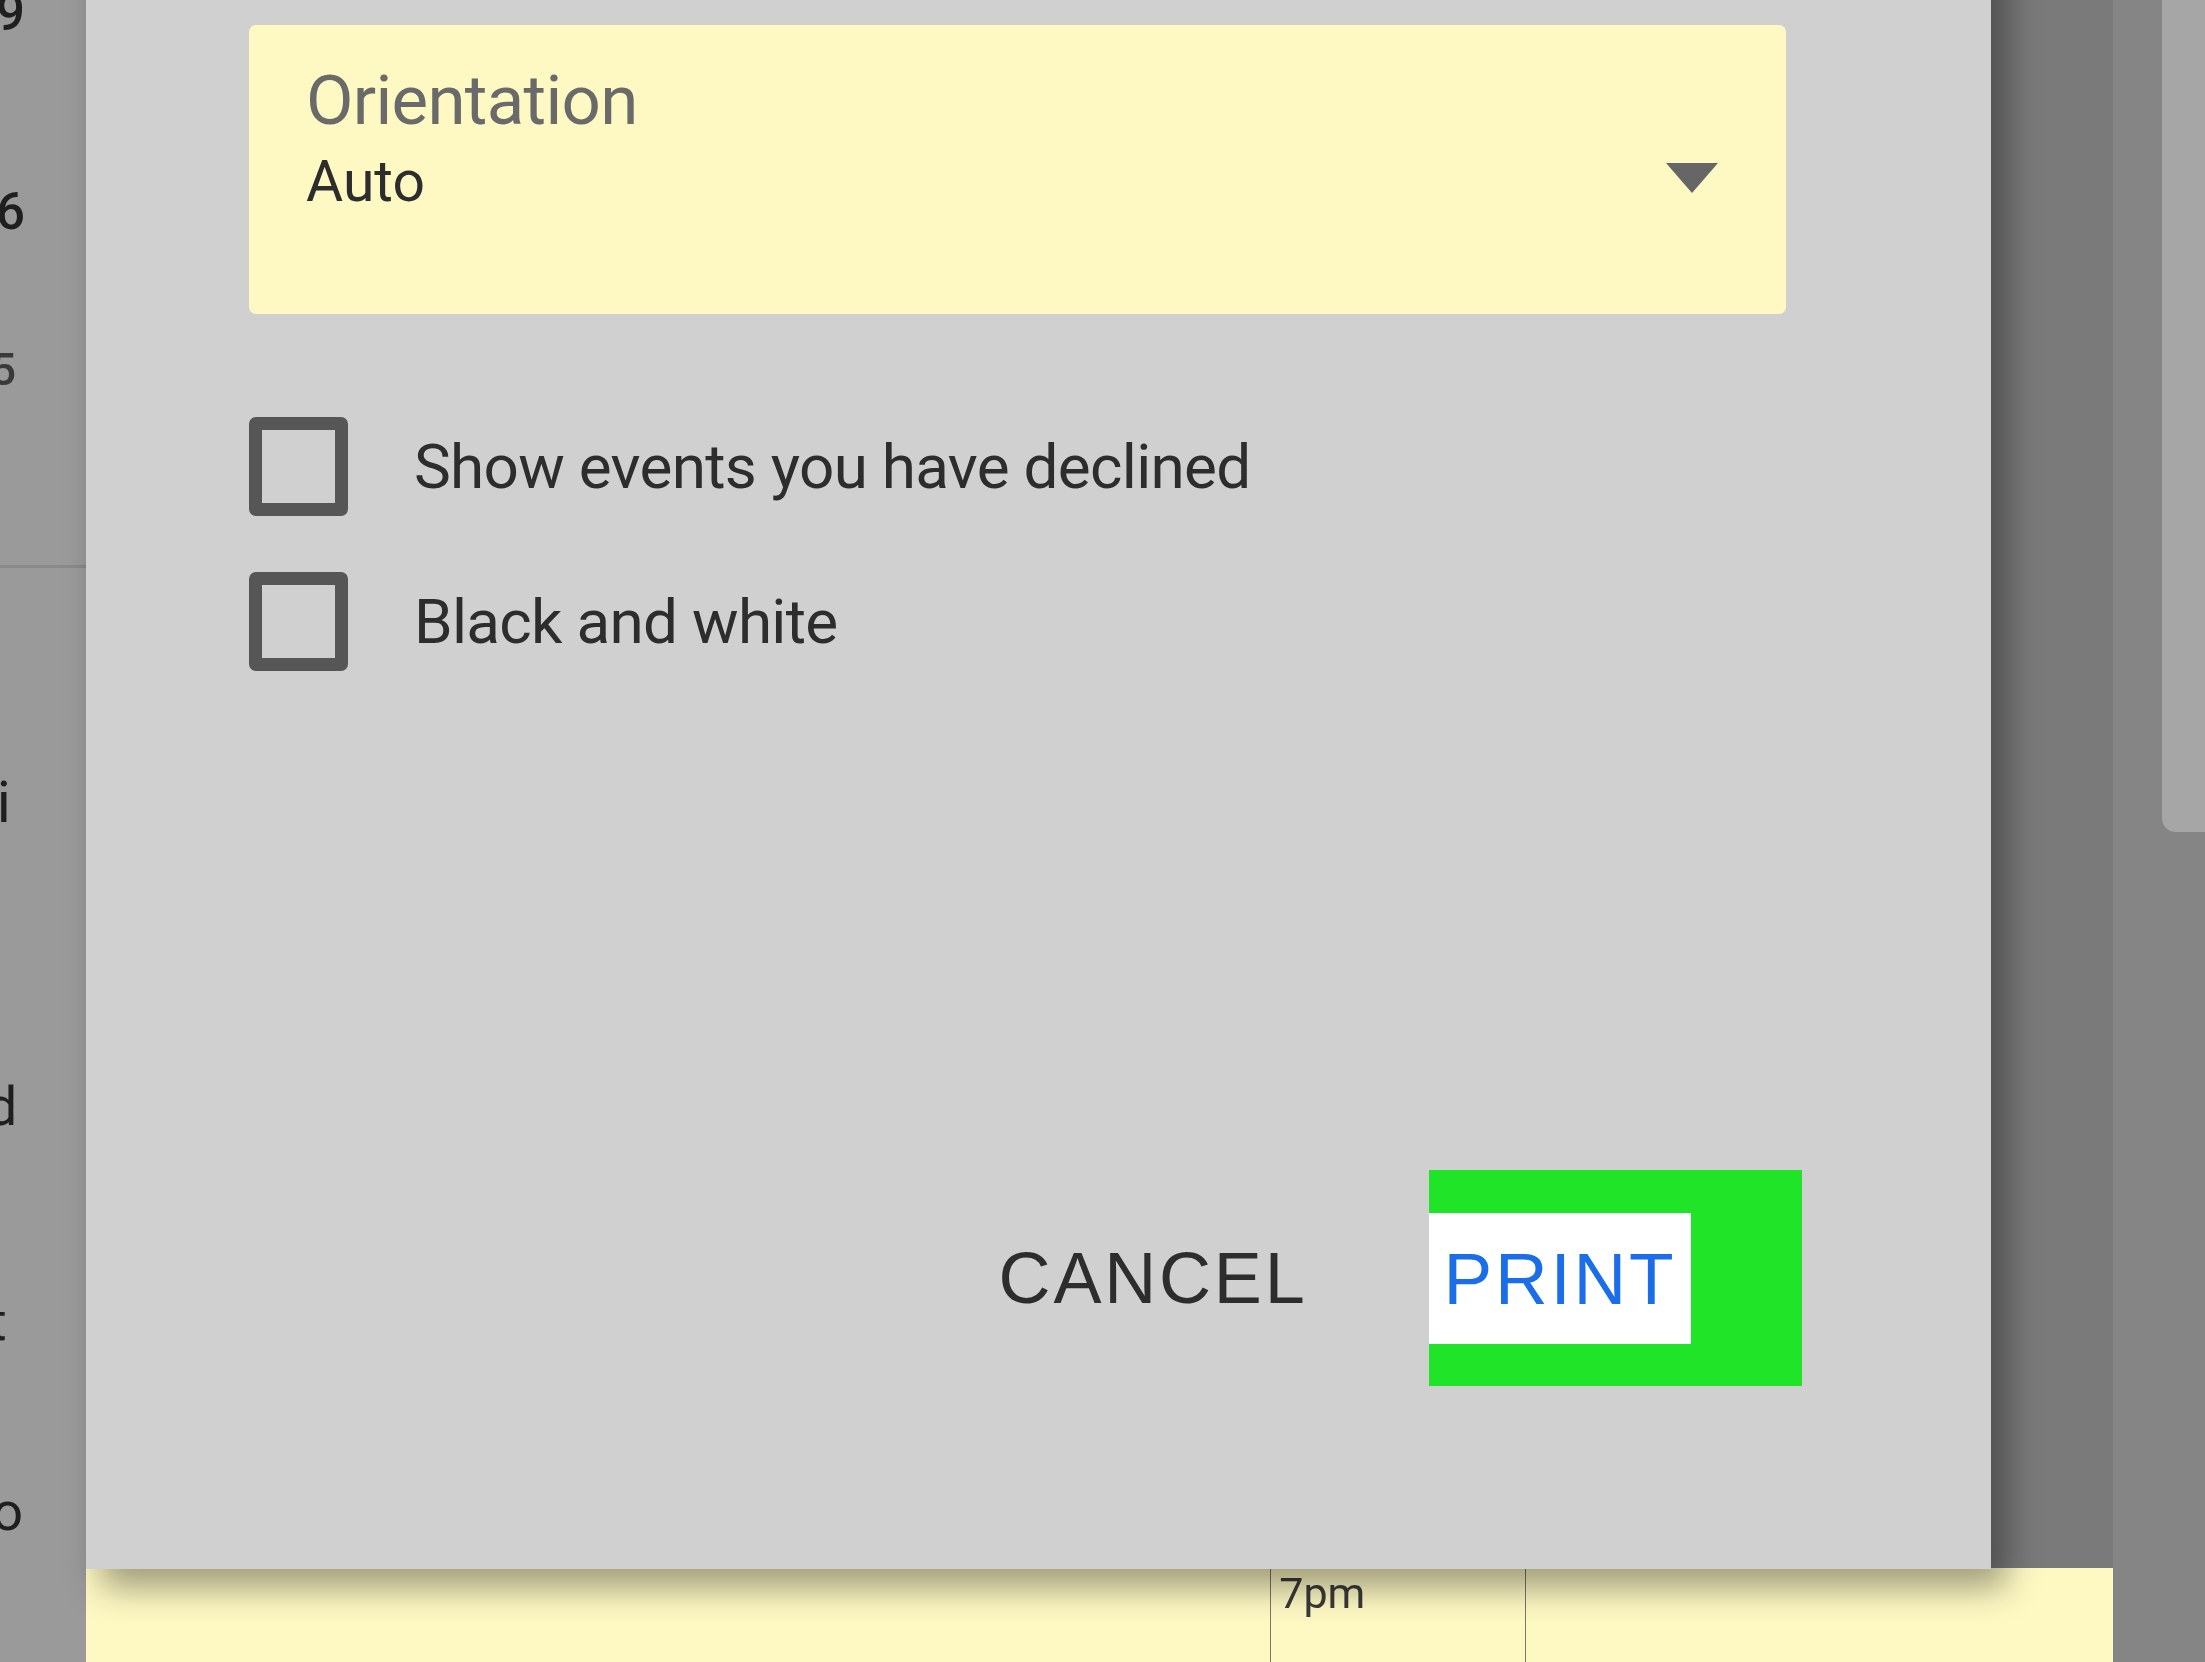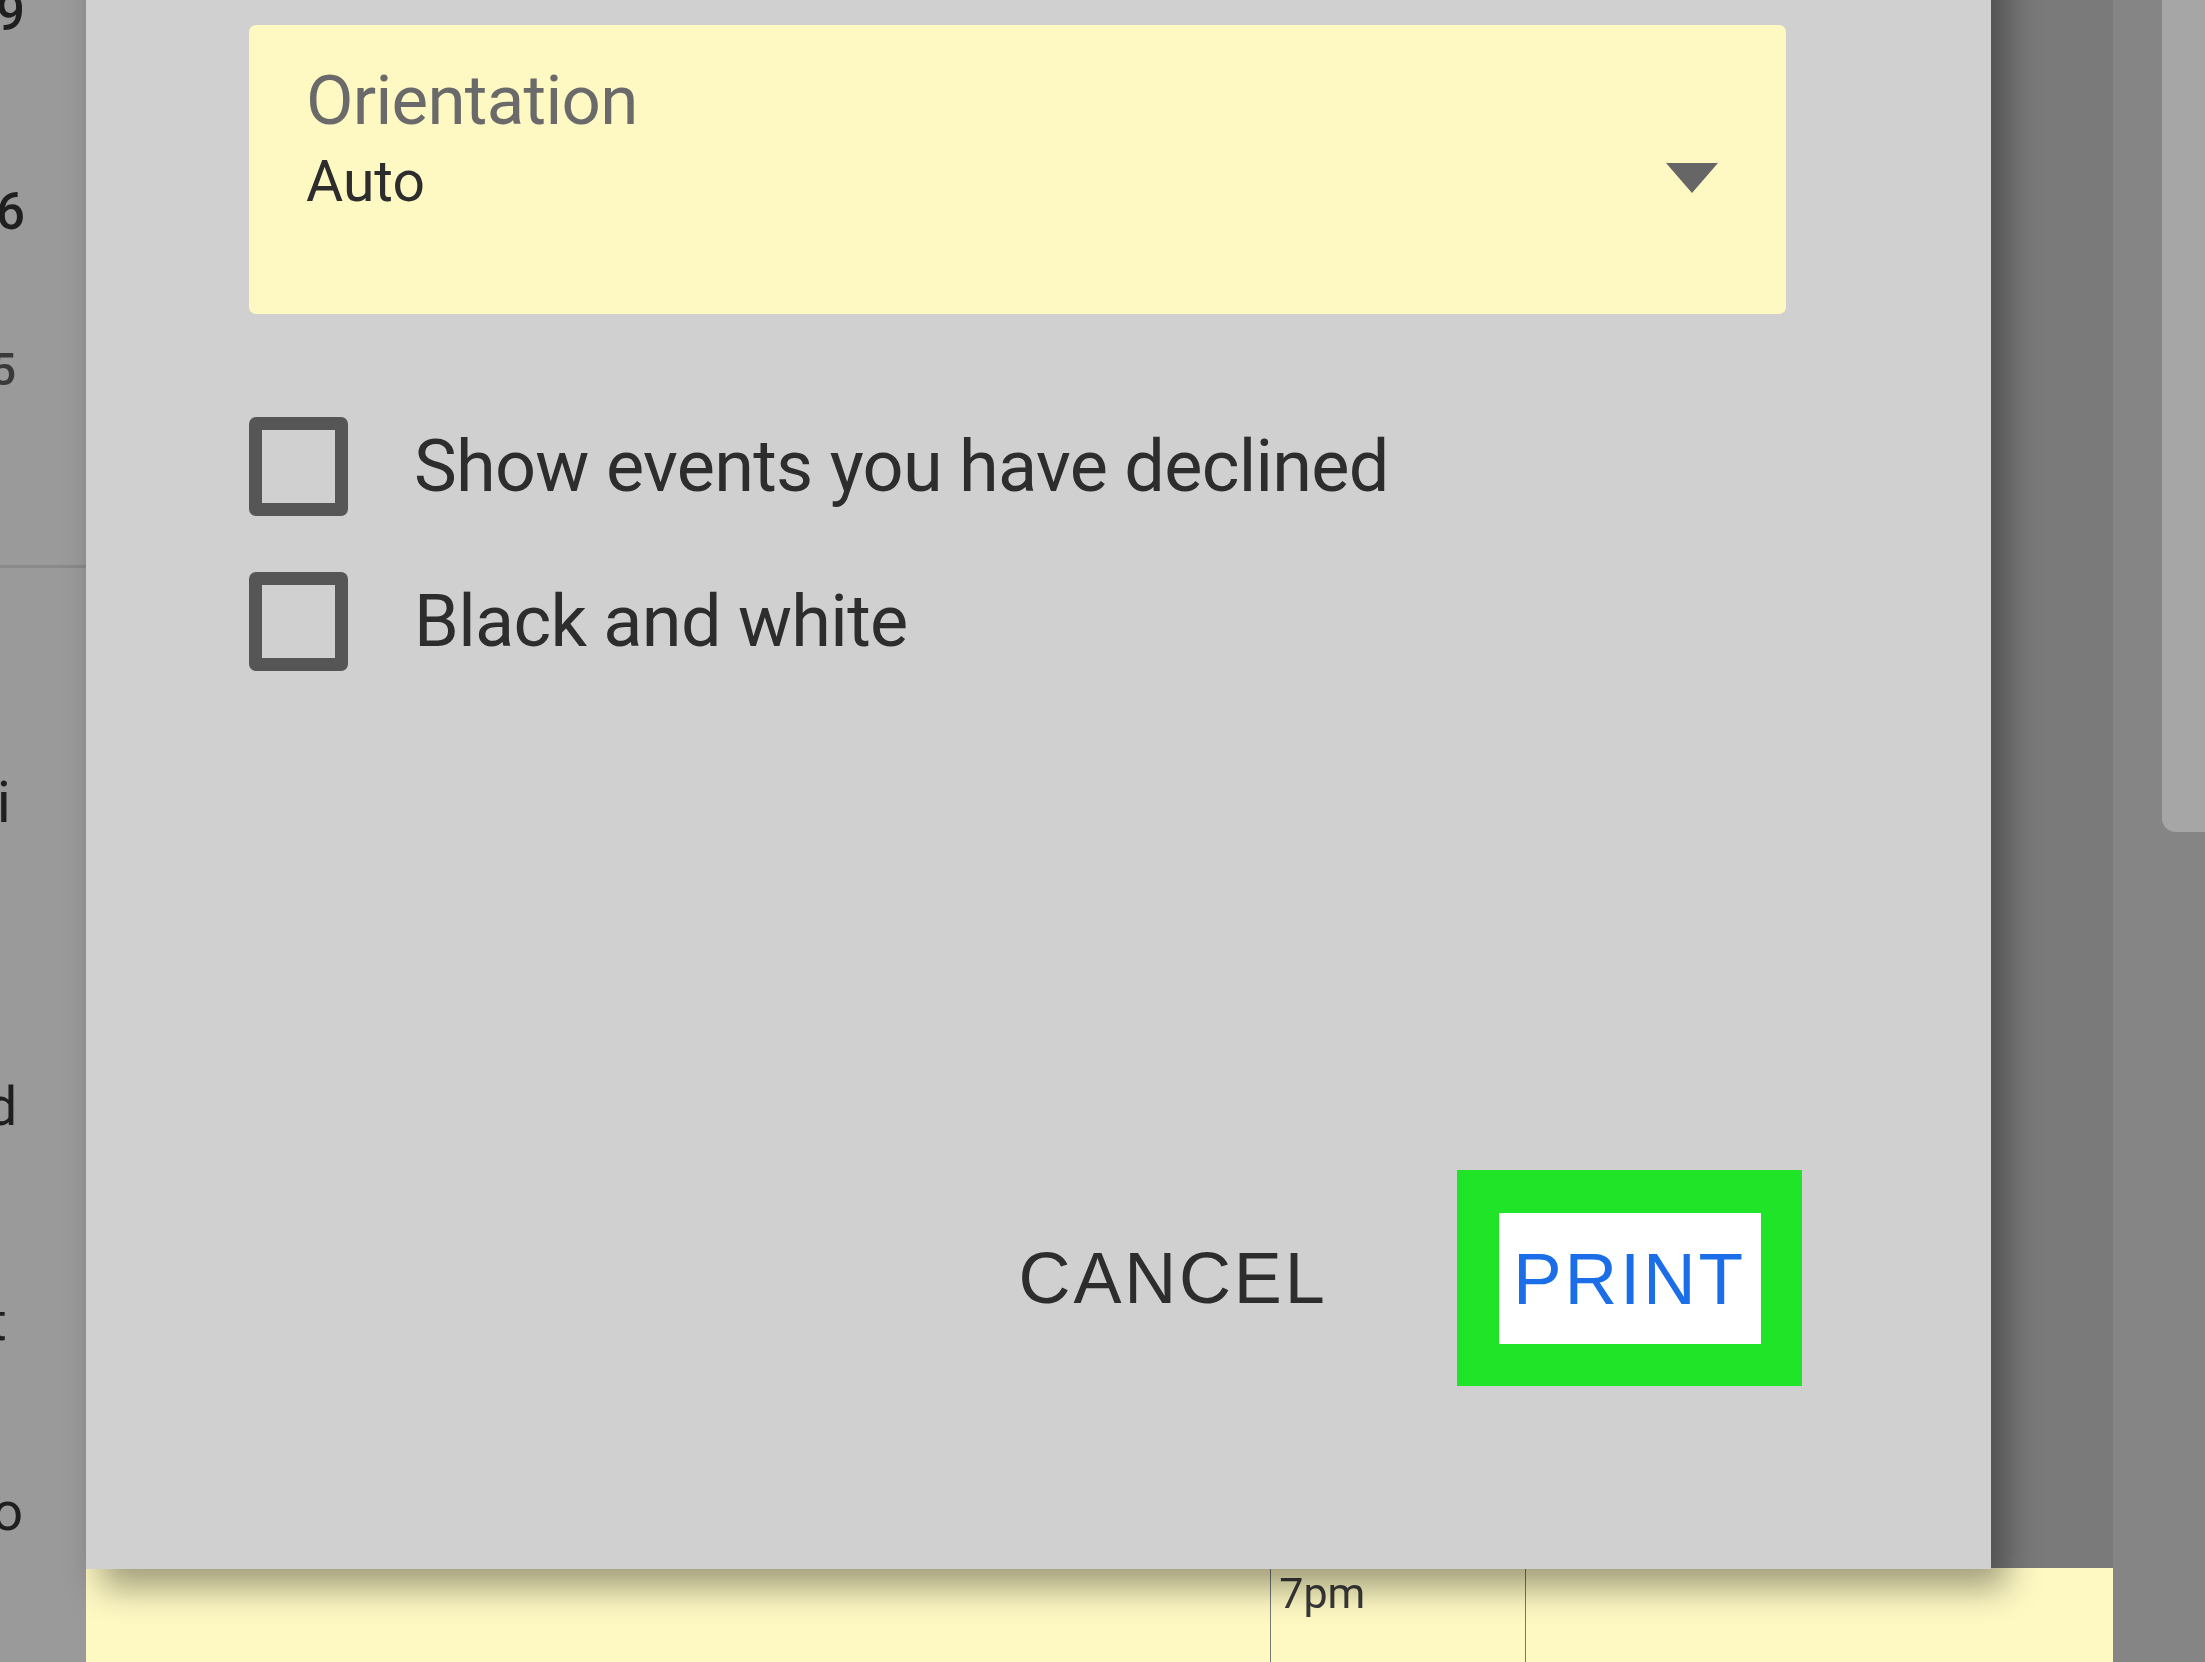--- a/index.html
+++ b/index.html
@@ -162,21 +162,21 @@
     .checkbox-row.second { margin-top: 56px; }
     .checkbox-box {
       width: 99px;
       height: 99px;
       border: 13.8px solid #565656;
       border-radius: 6.9px;
       flex: 0 0 auto;
     }
     .checkbox-label {
       color: #2d2d2d;
-      font-size: 72px;
+      font-size: 62px;
       font-weight: 400;
       letter-spacing: -0.7px;
     }
 
     
     .actions {
       position: absolute;
       bottom: 183px;
       right: 189px;
       display: flex;
@@ -187,27 +187,26 @@
       background: transparent;
       border: none;
       color: #2d2d2d;
       font-size: 72px;
       font-weight: 500;
       letter-spacing: 2.8px;
       padding: 16.5px 5.5px;
       cursor: pointer;
     }
     .btn-print-wrap {
-      width: 345px;
+      width: 373px;
       height: 216px;
       background: #20e428;
       display: flex;
       align-items: center;
-      justify-content: center;
-      margin-left: 8px;
+      justify-content: flex-start;
     }
     .btn-print {
       width: 262px;
       height: 131px;
       background: #ffffff;
       border: none;
       color: #1b6ee8;
       font-size: 73px;
       font-weight: 500;
       letter-spacing: 2.8px;

